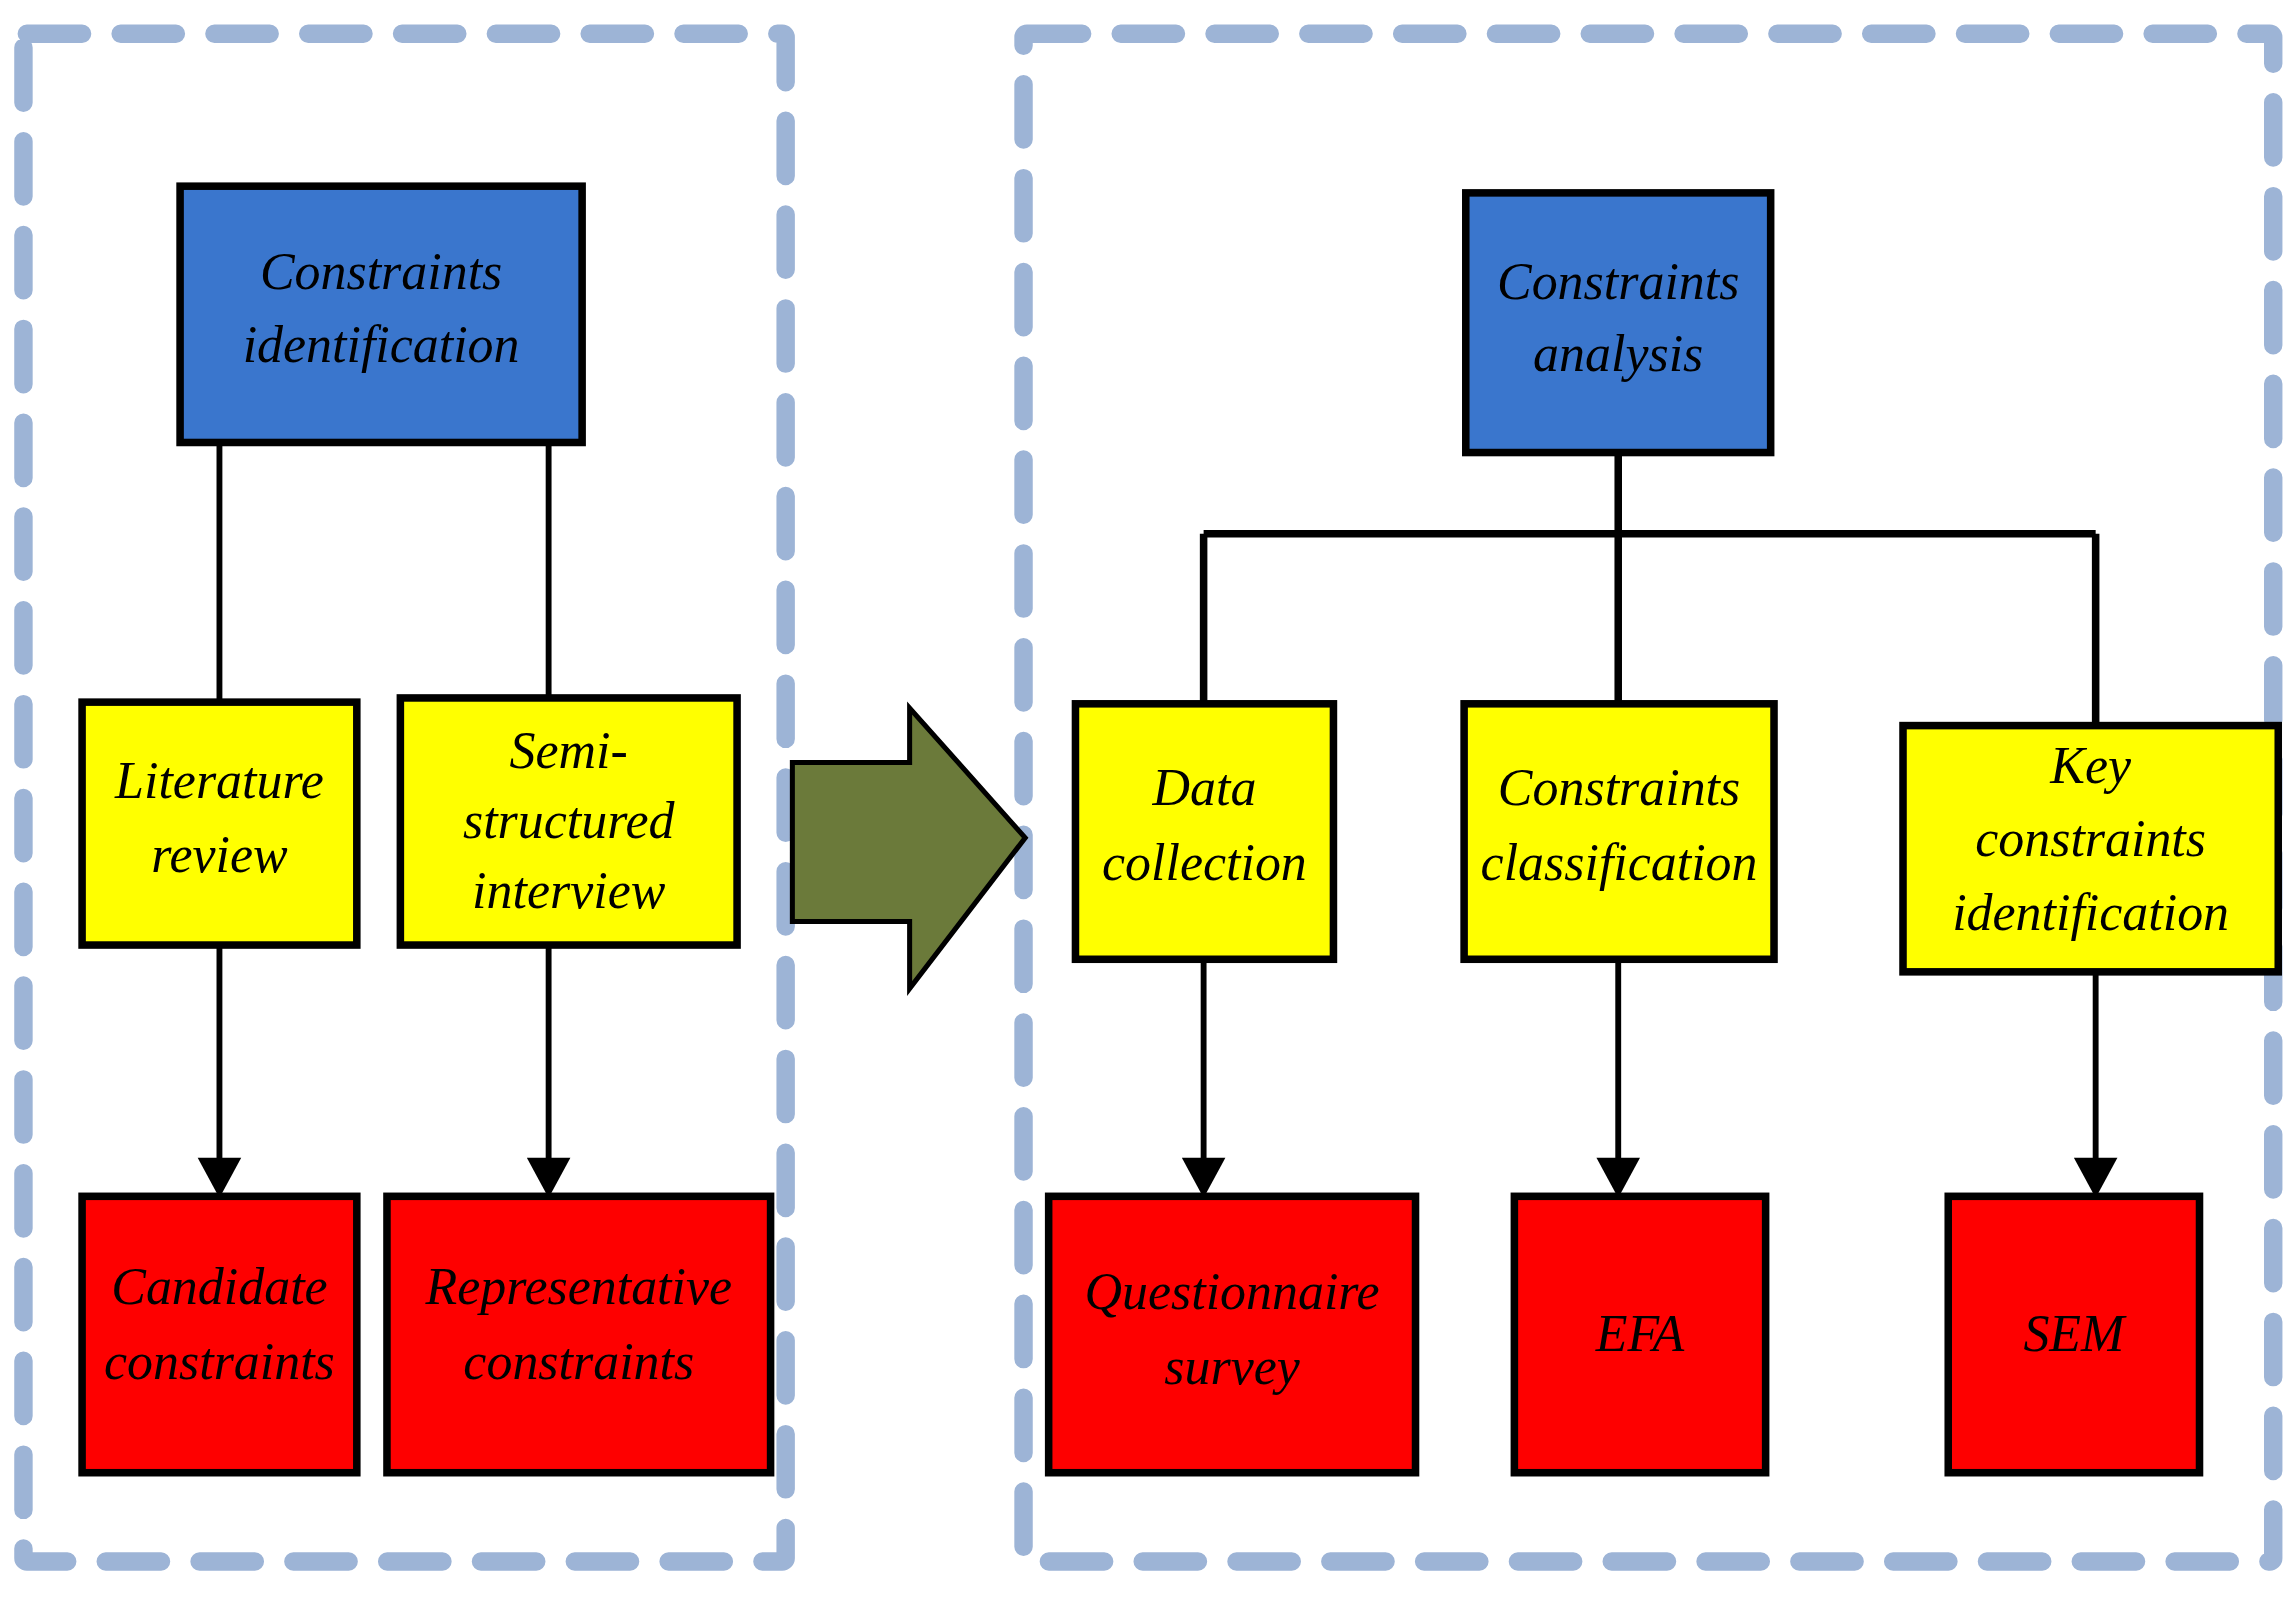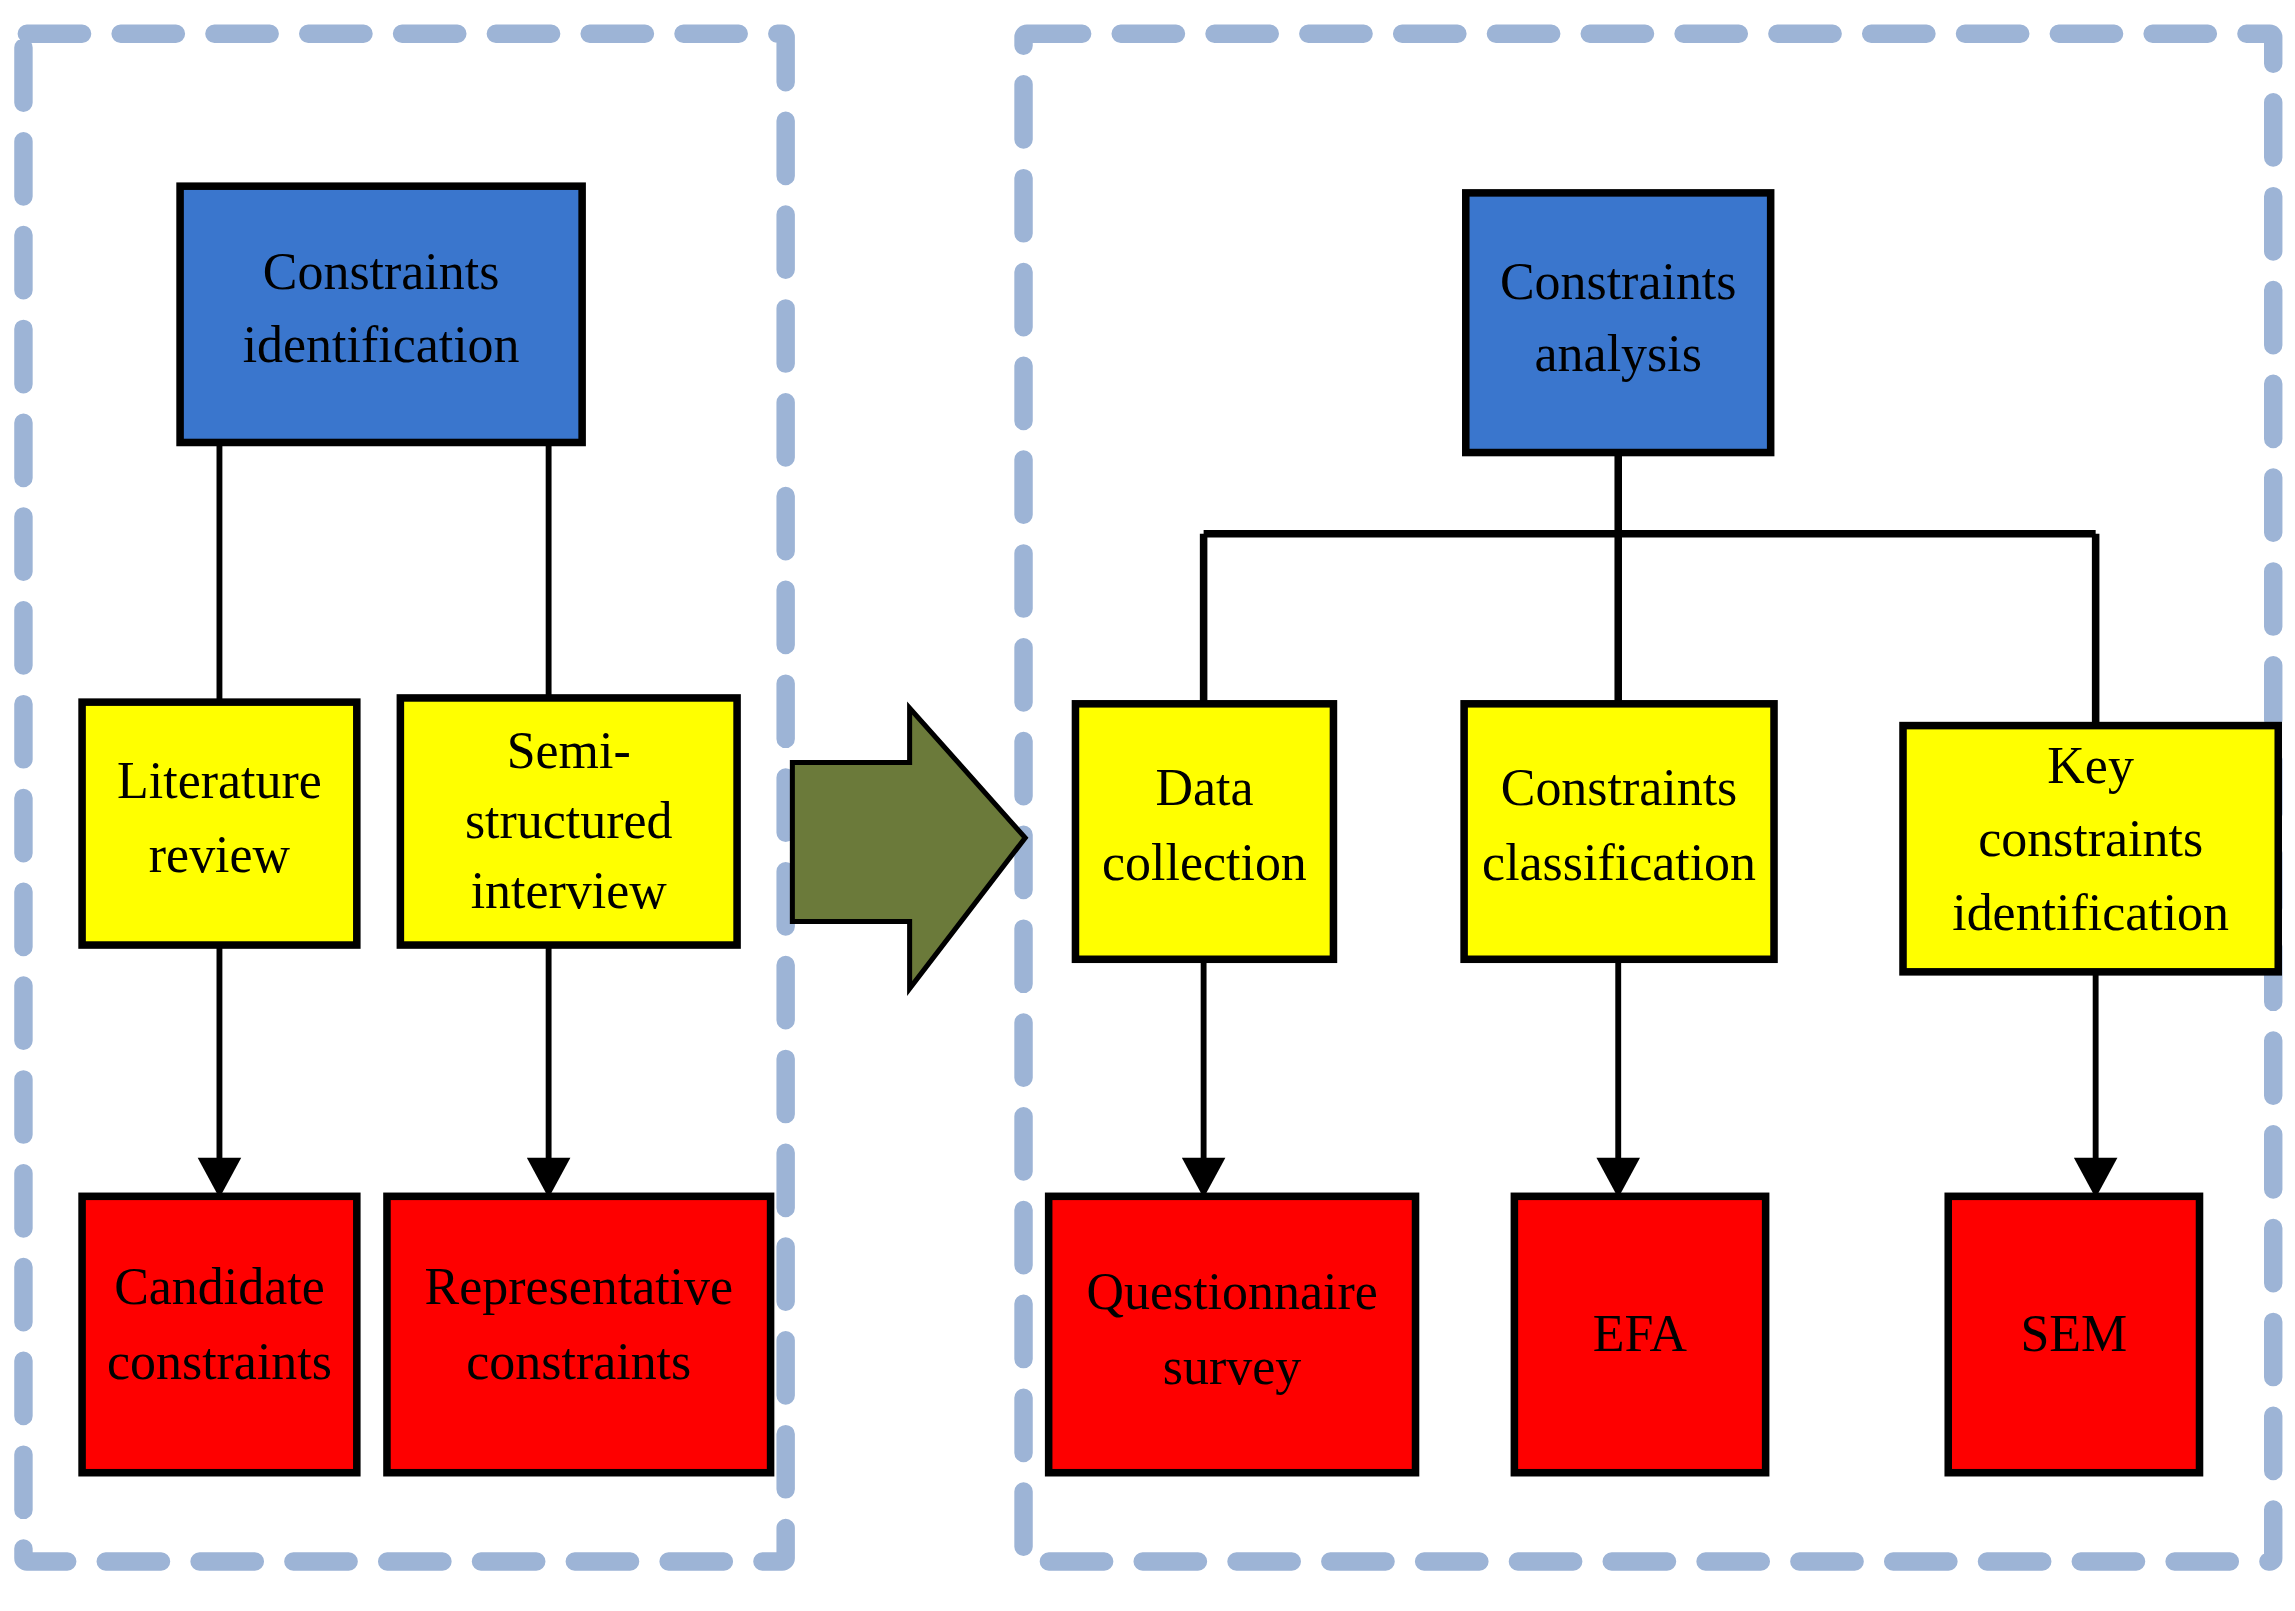--- a/index.html
+++ b/index.html
@@ -10,20 +10,21 @@
   body {
     width: 2295px;
     height: 1612px;
     font-family: "Liberation Serif", "DejaVu Serif", serif;
     overflow: hidden;
   }
   #diagram-root {
     position: relative;
     width: 2295px;
     height: 1612px;
+    font-style: italic;
   }
   svg.flow {
     display: block;
     width: 2295px;
     height: 1612px;
   }
   .node-label {
     font-family: "Liberation Serif", "DejaVu Serif", serif;
     font-size: 62px;
     fill: #000000;

